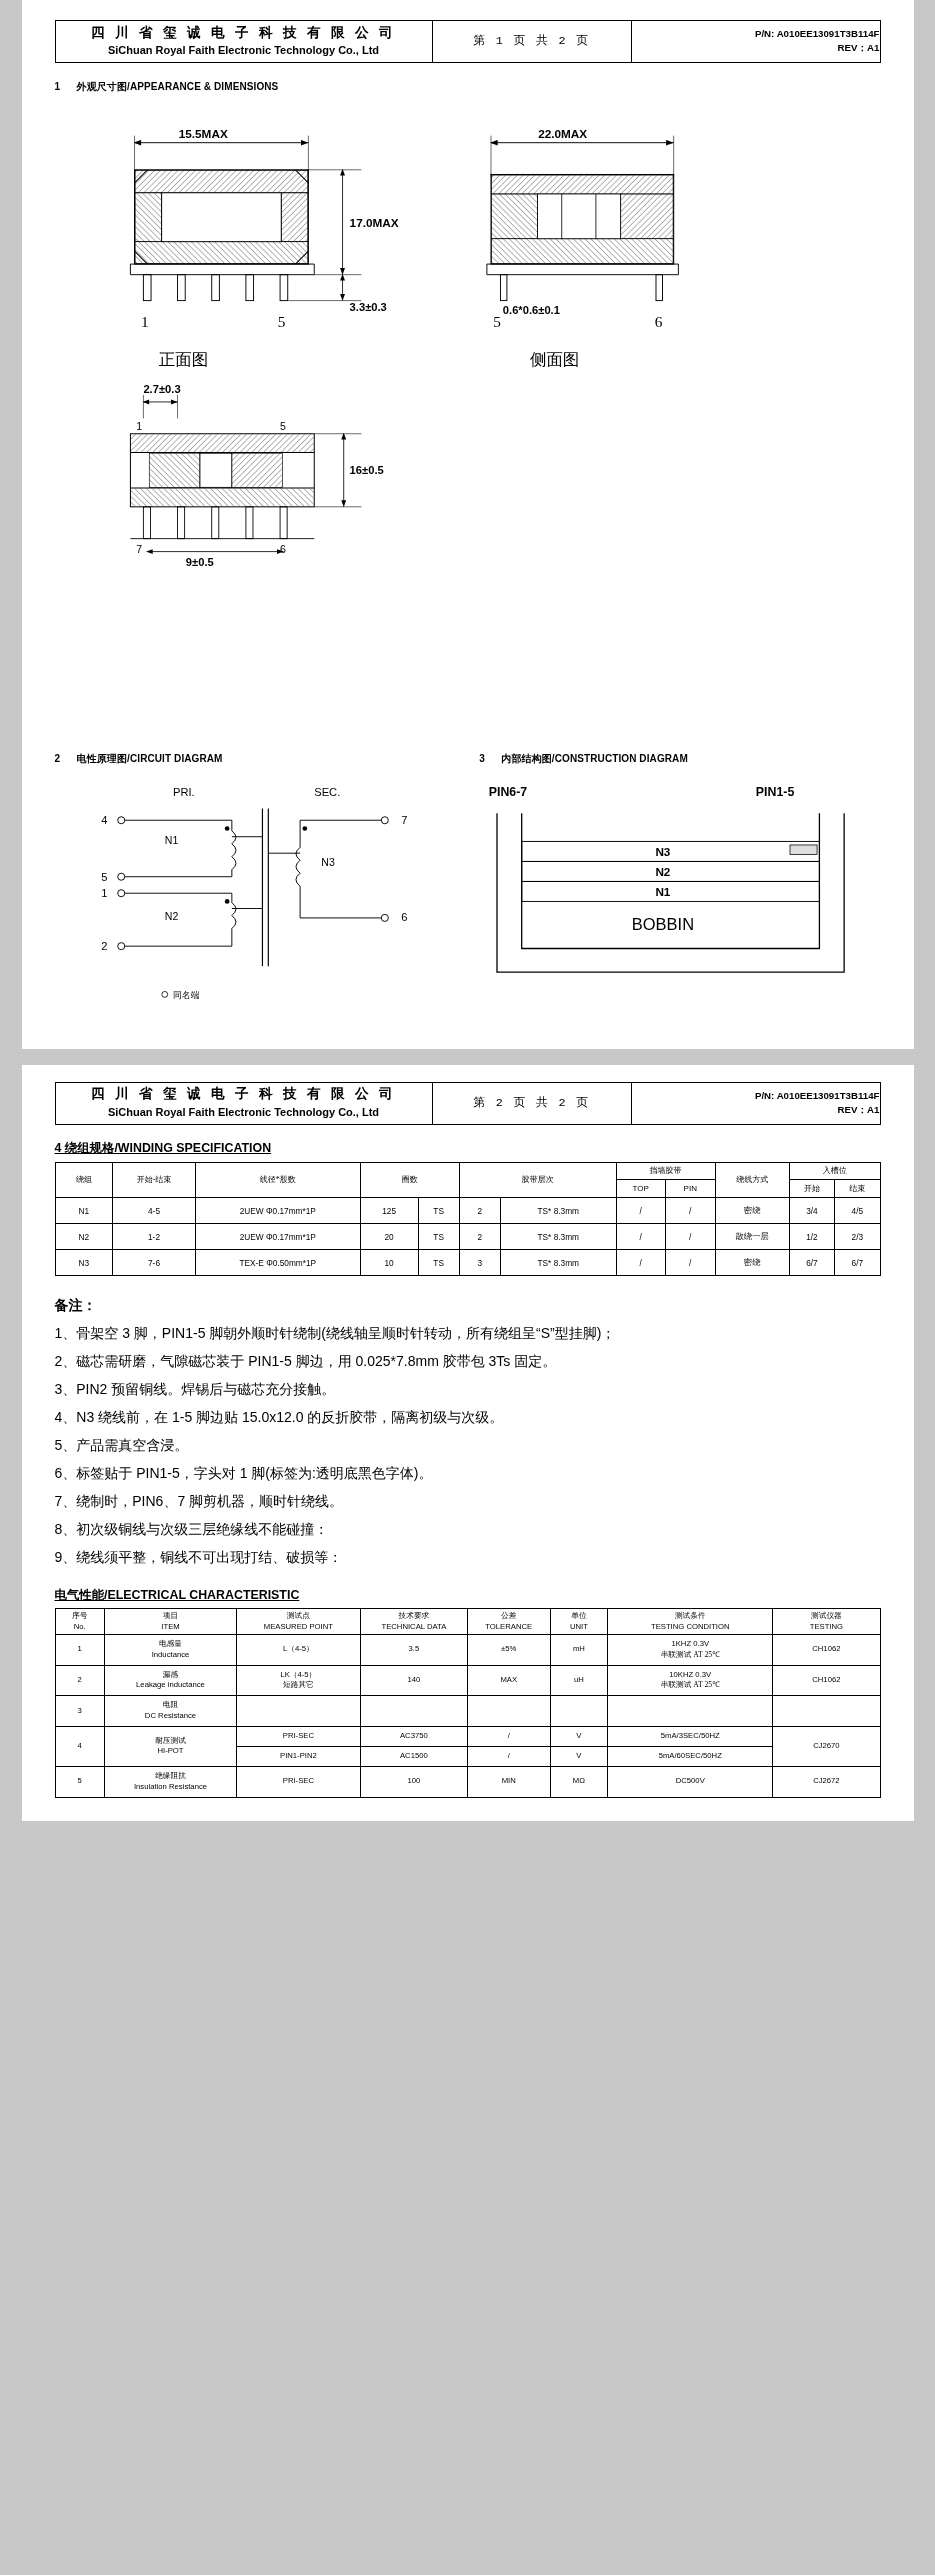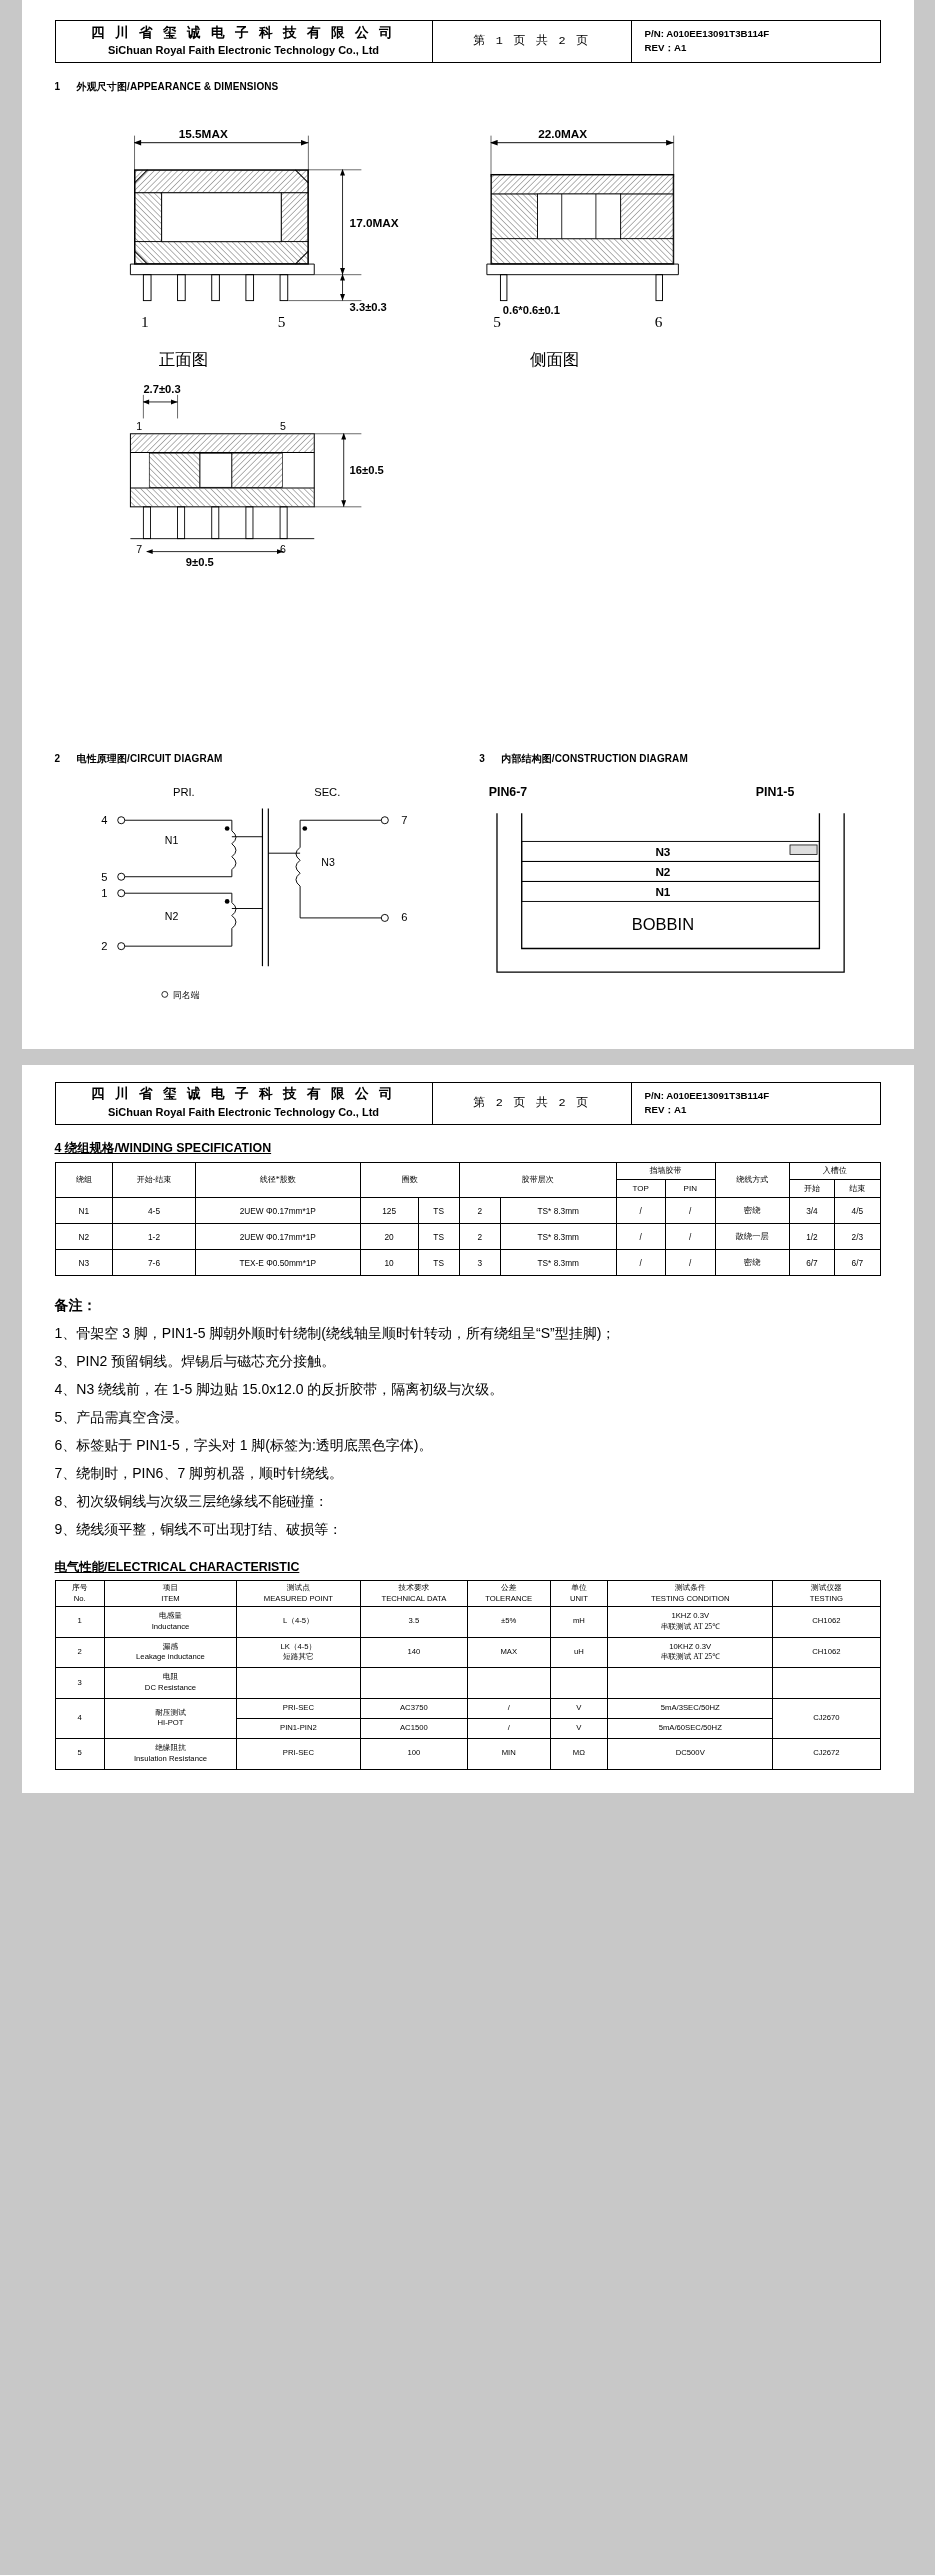--- a/index.html
+++ b/index.html
@@ -59,20 +59,21 @@
   .hdr-right {
     flex: 0 0 248px;
     padding: 4.7px 0 4.7px 13px;
     font-family: "Liberation Sans", sans-serif;
     font-size: 9.7px;
     font-weight: bold;
     line-height: 1.5;
     display: flex;
     flex-direction: column;
     justify-content: center;
+    text-align: right;
   }
 
   
   .sec-title {
     font-family: "Liberation Sans", sans-serif;
     font-weight: bold;
     font-size: 10px;
     margin: 17.7px 0 5.9px 0;
     display: flex;
     gap: 16.5px;
@@ -529,20 +530,21 @@
         <td class="cn">密绕</td>
         <td>6/7</td>
         <td>6/7</td>
       </tr>
     </tbody>
   </table>
 
   <div class="notes">
     <div class="nt-head">备注：</div>
     <div>1、骨架空 3 脚，PIN1-5 脚朝外顺时针绕制(绕线轴呈顺时针转动，所有绕组呈“S”型挂脚)；</div>
+    <div>2、磁芯需研磨，气隙磁芯装于 PIN1-5 脚边，用 0.025*7.8mm 胶带包 3Ts 固定。</div>
     <div>3、PIN2 预留铜线。焊锡后与磁芯充分接触。</div>
     <div>4、N3 绕线前，在 1-5 脚边贴 15.0x12.0 的反折胶带，隔离初级与次级。</div>
     <div>5、产品需真空含浸。</div>
     <div>6、标签贴于 PIN1-5，字头对 1 脚(标签为:透明底黑色字体)。</div>
     <div>7、绕制时，PIN6、7 脚剪机器，顺时针绕线。</div>
     <div>8、初次级铜线与次级三层绝缘线不能碰撞：</div>
     <div>9、绕线须平整，铜线不可出现打结、破损等：</div>
   </div>
 
   <div class="big-title">电气性能/ELECTRICAL CHARACTERISTIC</div>

